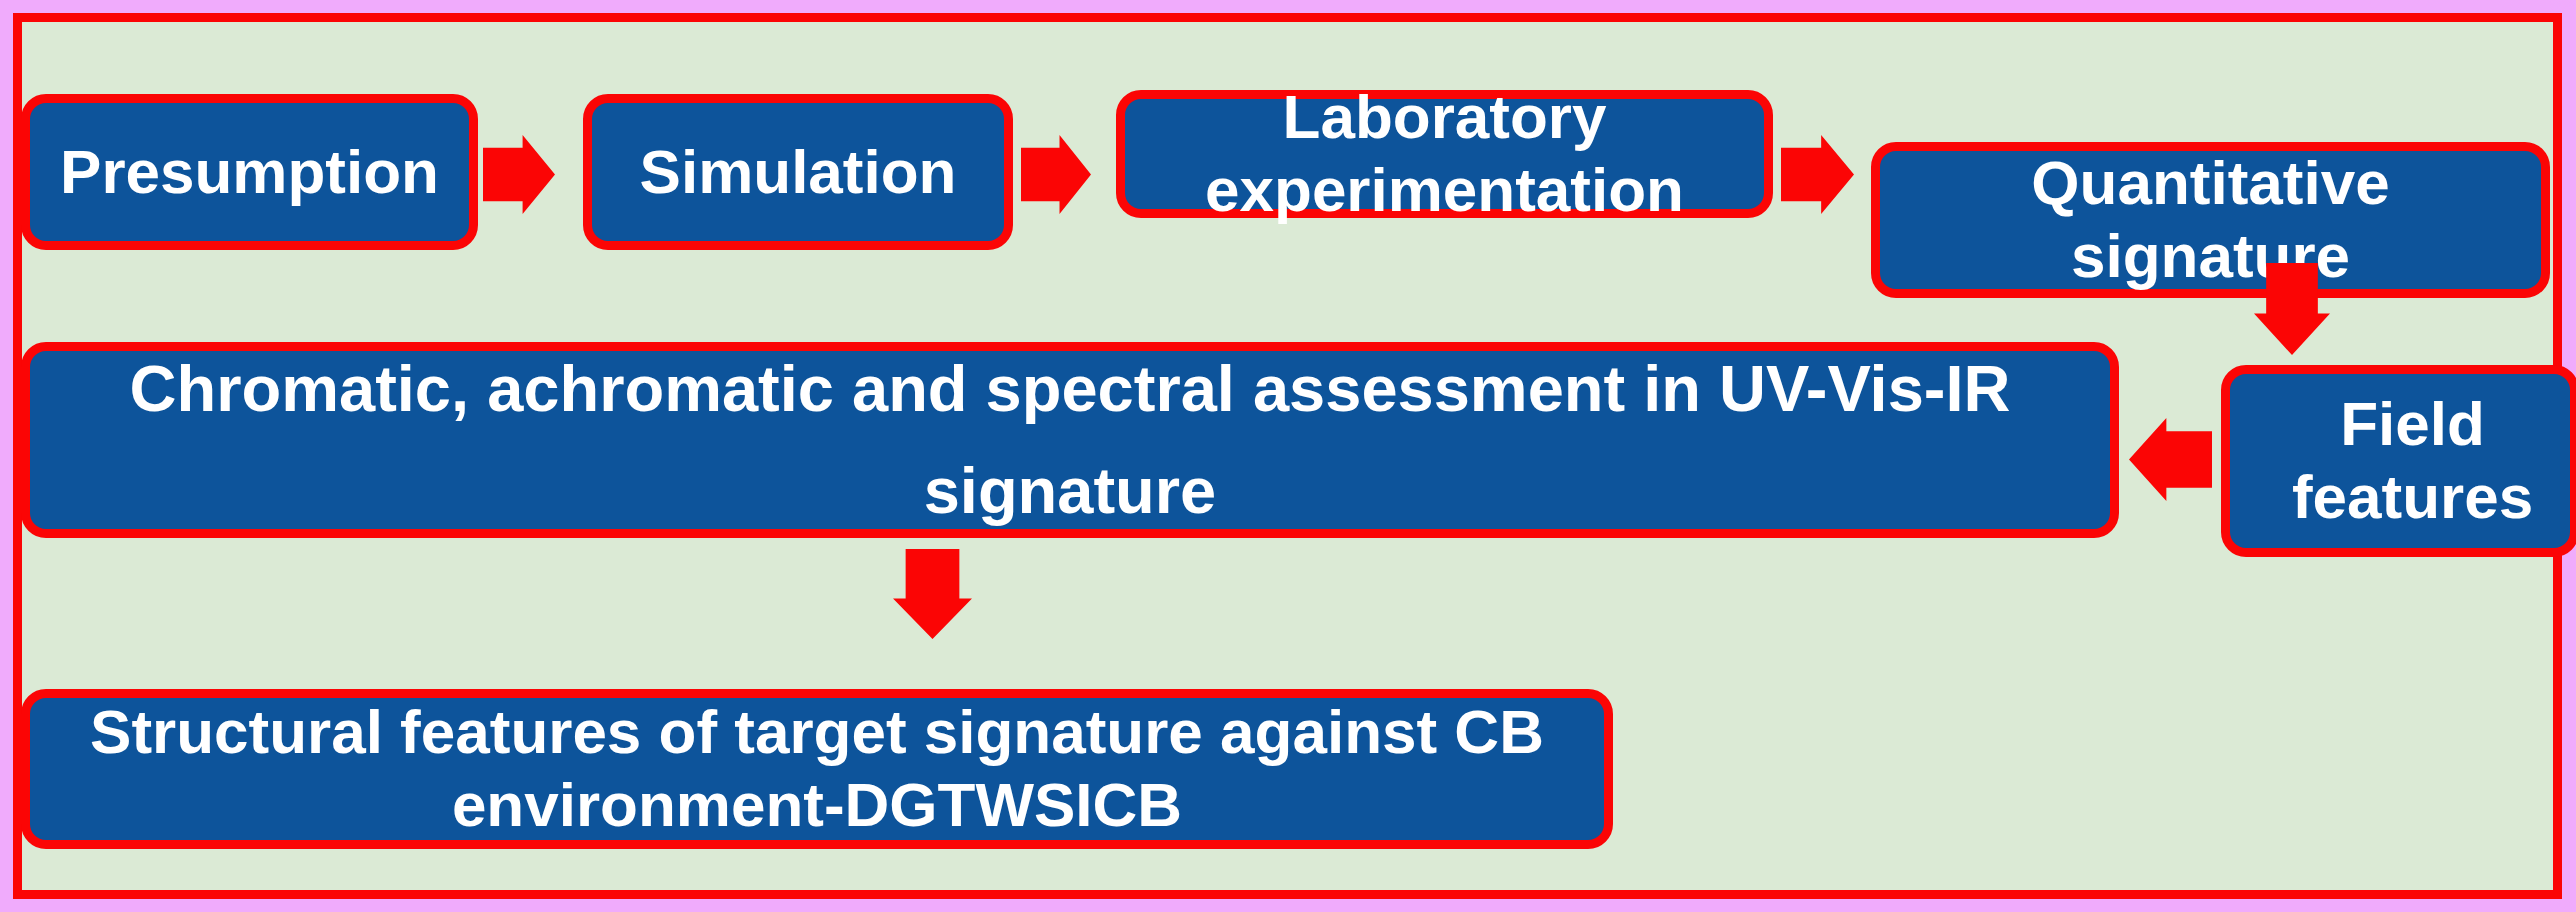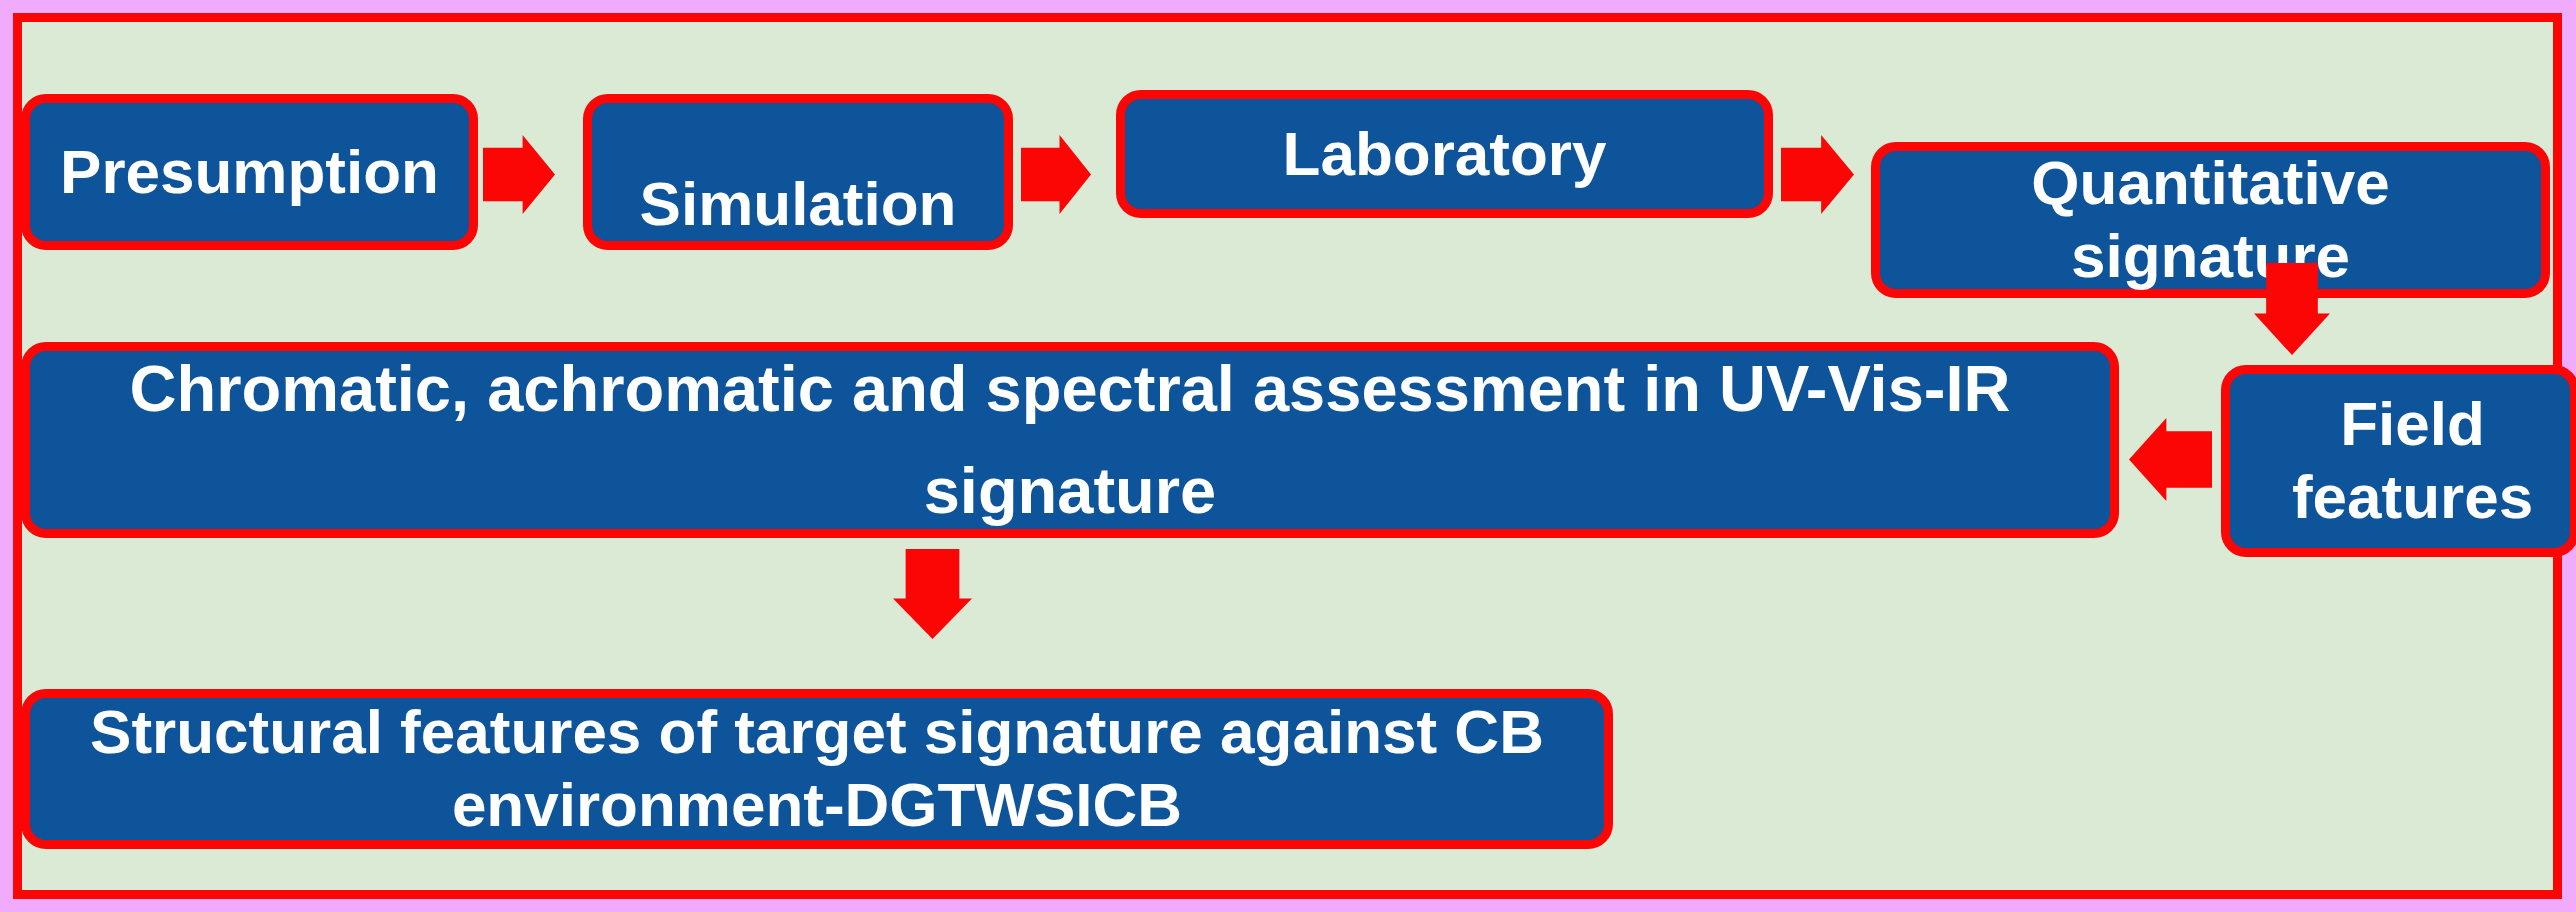--- a/index.html
+++ b/index.html
@@ -26,21 +26,21 @@
     display:flex;flex-direction:column;
     justify-content:center;align-items:center;
     color:#ffffff;
     font-weight:bold;
     font-size:62px;
     line-height:1.17;
     text-align:center;
   }
   .box .line{display:block;white-space:nowrap;}
   .b1{left:21px;top:94px;width:457px;height:156px;}
-  .b2{left:583px;top:94px;width:430px;height:156px;justify-content:flex-end;}
+  .b2{left:583px;top:94px;width:430px;height:156px;}
   .b3{left:1116px;top:90px;width:657px;height:128px;}
   .b4{left:1871px;top:94px;width:679px;height:156px;margin-top:48px;}
   .b5{left:2221px;top:365px;width:358px;height:192px;padding-left:25px;}
   .b6{left:21px;top:342px;width:2098px;height:196px;font-size:65px;justify-content:space-between;}
   .b7{left:21px;top:649px;width:1592px;height:160px;margin-top:40px;}
   .arrow{position:absolute;display:block;}
   .arrow svg{display:block;width:100%;height:100%;}
   .arrow polygon{fill:#fb0505;}
   .a1{left:483px;top:135px;width:72px;height:79px;}
   .a2{left:1021px;top:135px;width:70px;height:79px;}
@@ -70,20 +70,21 @@
   </div>
 
   <span class="arrow a2">
     <svg viewBox="0 0 100 100" preserveAspectRatio="none" aria-hidden="true">
       <polygon points="0,16 55,16 55,0 100,50 55,100 55,84 0,84"></polygon>
     </svg>
   </span>
 
   <div class="box b3">
     <span class="line">Laboratory</span>
+    <span class="line">experimentation</span>
   </div>
 
   <span class="arrow a3">
     <svg viewBox="0 0 100 100" preserveAspectRatio="none" aria-hidden="true">
       <polygon points="0,16 55,16 55,0 100,50 55,100 55,84 0,84"></polygon>
     </svg>
   </span>
 
   <div class="box b4">
     <span class="line">Quantitative</span>

